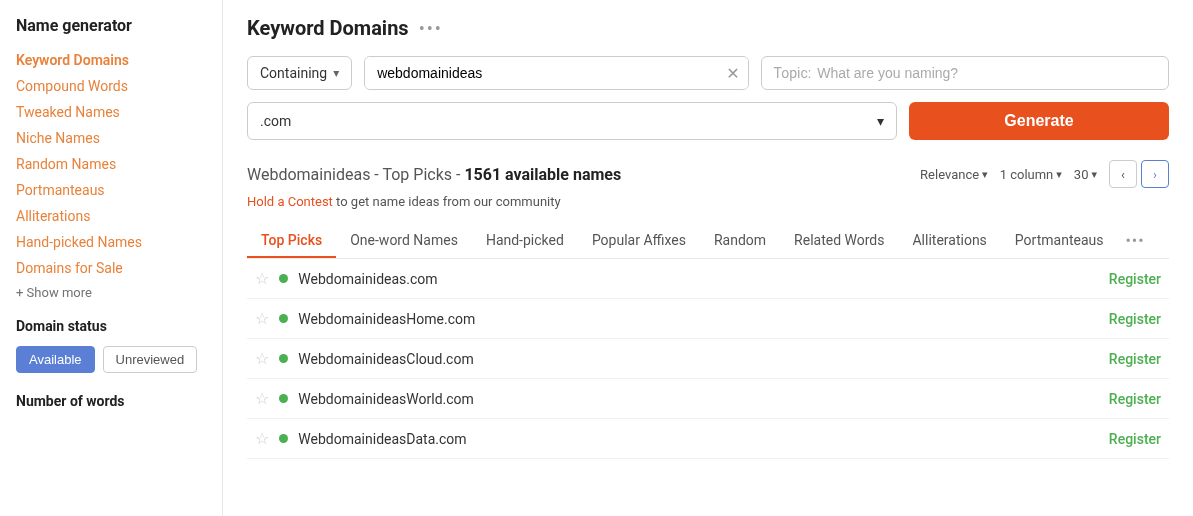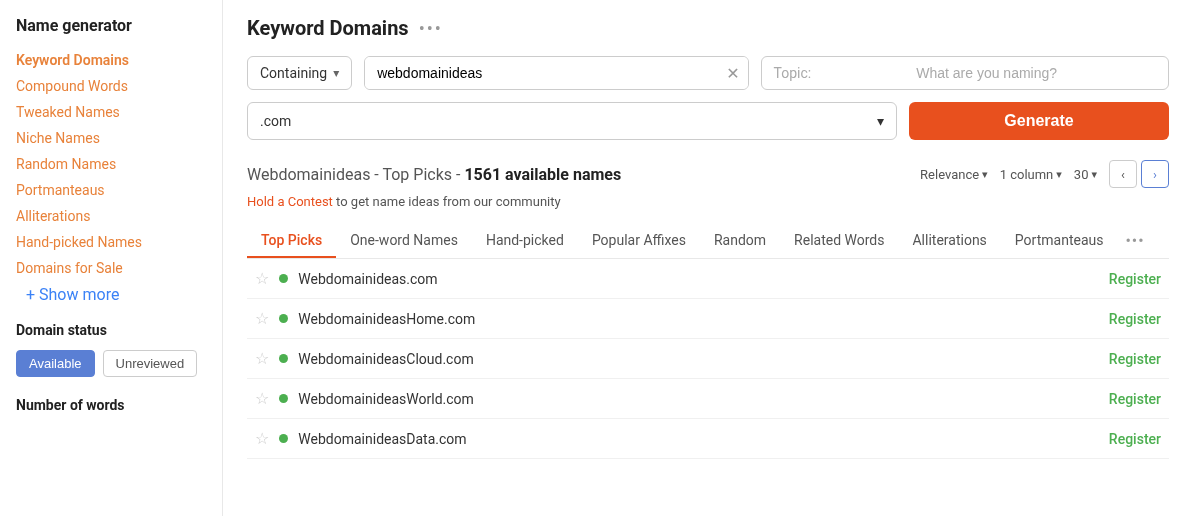--- a/index.html
+++ b/index.html
@@ -10,39 +10,39 @@
     .sidebar { width: 223px; padding: 16px 0; border-right: 1px solid #e8e8e8; flex-shrink: 0; }
     .sidebar-title { font-size: 16px; font-weight: 700; color: #222; padding: 0 16px 12px; }
     .sidebar-nav { list-style: none; }
     .sidebar-nav li { padding: 5px 16px; cursor: pointer; }
     .sidebar-nav li a { text-decoration: none; color: #e8823a; font-size: 14px; }
     .sidebar-nav li.active a { color: #e8823a; font-weight: 600; }
     .sidebar-section { padding: 14px 16px 6px; font-weight: 700; font-size: 14px; color: #222; }
     .domain-status-btns { display: flex; gap: 8px; padding: 6px 16px; }
     .btn-status-active { background: #5a7fd4; color: #fff; border: 1px solid #5a7fd4; border-radius: 4px; padding: 3px 12px; font-size: 13px; cursor: pointer; }
     .btn-status-inactive { background: #fff; color: #555; border: 1px solid #ccc; border-radius: 4px; padding: 5px 12px; font-size: 13px; cursor: pointer; }
-    .show-more { color: #3b82f6; font-size: 16px; padding: 4px 16px; cursor: pointer; margin-left: 10px; }
+    .show-more { color: #737373; font-size: 13px; padding: 4px 16px; cursor: pointer; }
     .word-count-btns { display: flex; gap: 8px; padding: 6px 16px; }
 
     
     .main { flex: 1; padding: 16px 24px; }
     .main-header { display: flex; align-items: center; gap: 10px; margin-bottom: 16px; }
     .main-title { font-size: 20px; font-weight: 700; color: #222; }
     .dots-icon { color: #999; font-size: 18px; cursor: pointer; letter-spacing: 2px; }
 
     
     .search-row { display: flex; gap: 12px; margin-bottom: 12px; align-items: center; }
     .containing-select { display: flex; align-items: center; gap: 6px; border: 1px solid #ccc; border-radius: 6px; padding: 8px 12px; background: #fff; cursor: pointer; font-size: 14px; color: #333; white-space: nowrap; }
     .containing-select .chevron { color: #666; font-size: 12px; }
     .keyword-input-wrap { flex: 1; position: relative; border: 1px solid #ccc; border-radius: 6px; display: flex; align-items: center; overflow: hidden; }
     .keyword-input { border: none; outline: none; padding: 8px 32px 8px 12px; font-size: 14px; width: 100%; }
     .clear-btn { position: absolute; right: 8px; color: #999; cursor: pointer; font-size: 16px; }
     .topic-input-wrap { flex: 1; border: 1px solid #ccc; border-radius: 6px; display: flex; align-items: center; padding: 8px 12px; gap: 6px; }
     .topic-label { color: #aaa; font-size: 14px; white-space: nowrap; }
-    .topic-input { border: none; outline: none; font-size: 14px; flex: 1; color: #333; text-align: center; }
+    .topic-input { border: none; outline: none; font-size: 14px; flex: 1; color: #333; }
     .topic-input::placeholder { color: #aaa; }
 
     
     .tld-row { display: flex; gap: 12px; margin-bottom: 20px; align-items: center; }
     .tld-select { flex: 1; border: 1px solid #ccc; border-radius: 6px; padding: 10px 12px; font-size: 14px; display: flex; align-items: center; justify-content: space-between; cursor: pointer; }
     .generate-btn { background: #e8501e; color: #fff; border: none; border-radius: 6px; padding: 10px 0; font-size: 16px; font-weight: 600; cursor: pointer; width: 260px; }
 
     
     .results-header { display: flex; justify-content: space-between; align-items: center; margin-bottom: 6px; }
     .results-title { font-size: 16px; color: #555; }

